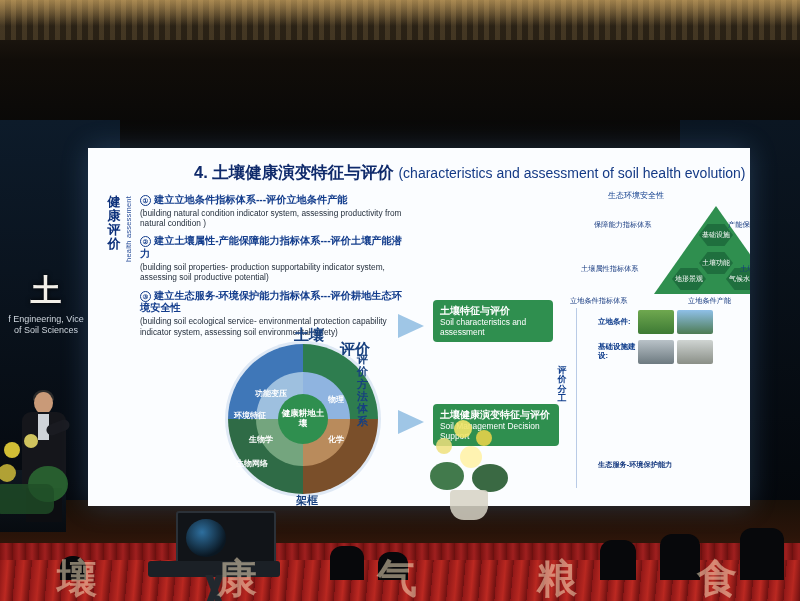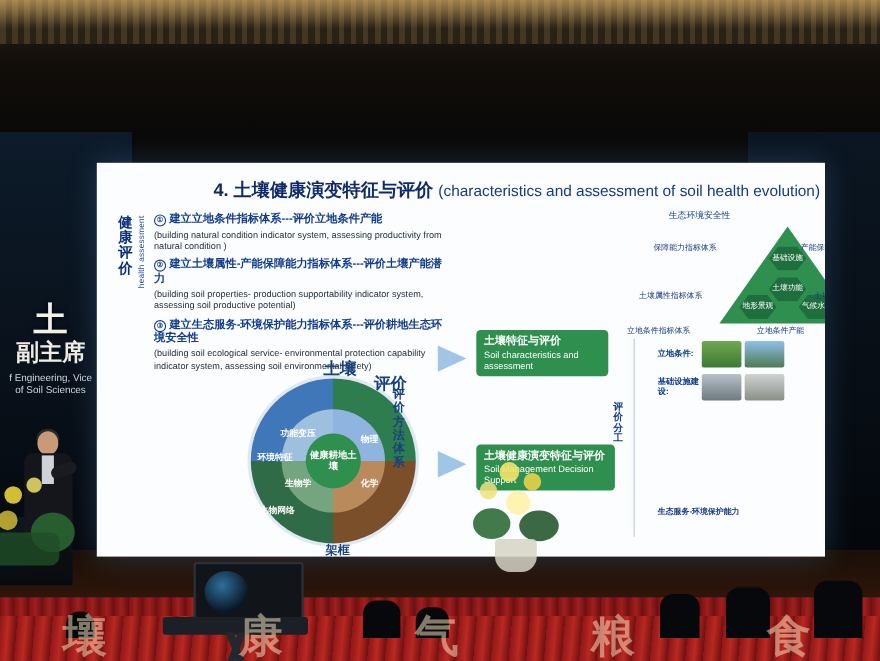--- a/index.html
+++ b/index.html
@@ -131,21 +131,20 @@
     <div class="glow"></div>
   </div>
   <div class="wall-left"></div>
   <div class="wall-right"></div>
   <div class="stage-floor"></div>
   <div class="floor-red"></div>
   <div class="floor-red2"></div>
 
   <div class="side-banner">
     <div class="l1">土</div>
-    <div class="l2">副主席</div>
     <div class="l3" style="white-space:pre-line">f Engineering, Vice
 of Soil Sciences</div>
   </div>
 
   <div class="podium"></div>
   <div class="presenter">
     <div class="hair"></div>
     <div class="head"></div>
     <div class="body"></div>
     <div class="shirt"></div>
@@ -177,21 +176,21 @@
         <div class="en">(building soil ecological service- environmental protection capability indicator system, assessing soil environmental safety)</div>
       </div>
     </div>
 
     <div class="wheel">
       <div class="inner"></div>
       <div class="core">健康耕地土壤</div>
       <div class="wl" style="left:26px;top:46px;width:34px;">功能变压</div>
       <div class="wl" style="left:92px;top:52px;width:32px;">物理</div>
       <div class="wl" style="left:92px;top:92px;width:32px;">化学</div>
-      <div class="wl" style="left:26px;top:92px;width:34px;">生物学</div>
+      <div class="wl" style="left:16px;top:92px;width:34px;">生物学</div>
       <div class="wl" style="left:6px;top:68px;width:32px;">环境特征</div>
       <div class="wl" style="left:6px;top:116px;width:36px;">生物网络</div>
     </div>
     <div class="wo" style="left:206px;top:178px;">土壤</div>
     <div class="wo" style="left:252px;top:192px;">评价</div>
     <div class="wo" style="left:208px;top:345px;font-size:11px;">架框</div>
     <div style="position:absolute;left:268px;top:205px;font-size:11px;color:#17407f;font-weight:bold;line-height:1.12;text-align:center;width:13px;">评<br>价<br>方<br>法<br>体<br>系</div>
 
     <div class="cbox" style="left:345px;top:152px;width:106px;background:#2f8f4f;">
       <div class="cn">土壤特征与评价</div>

